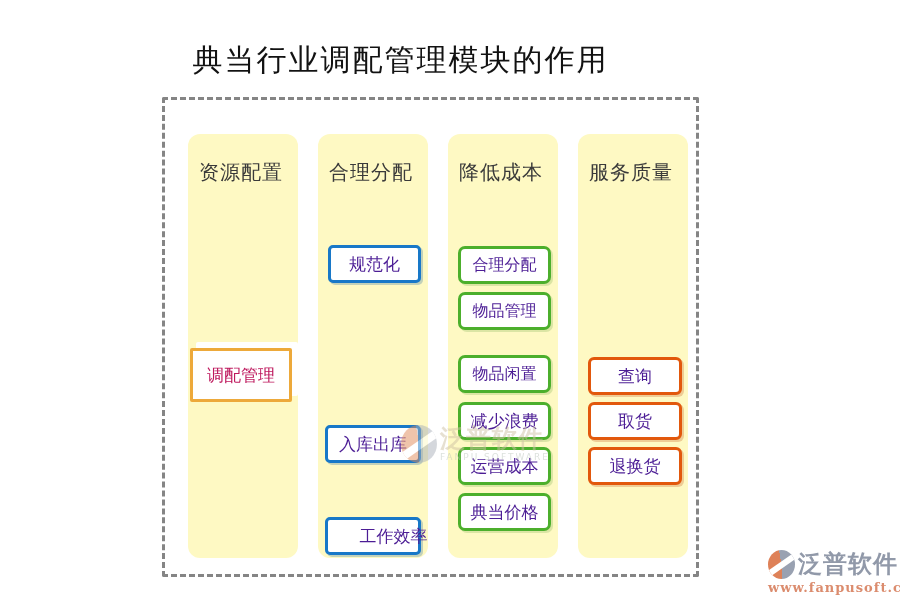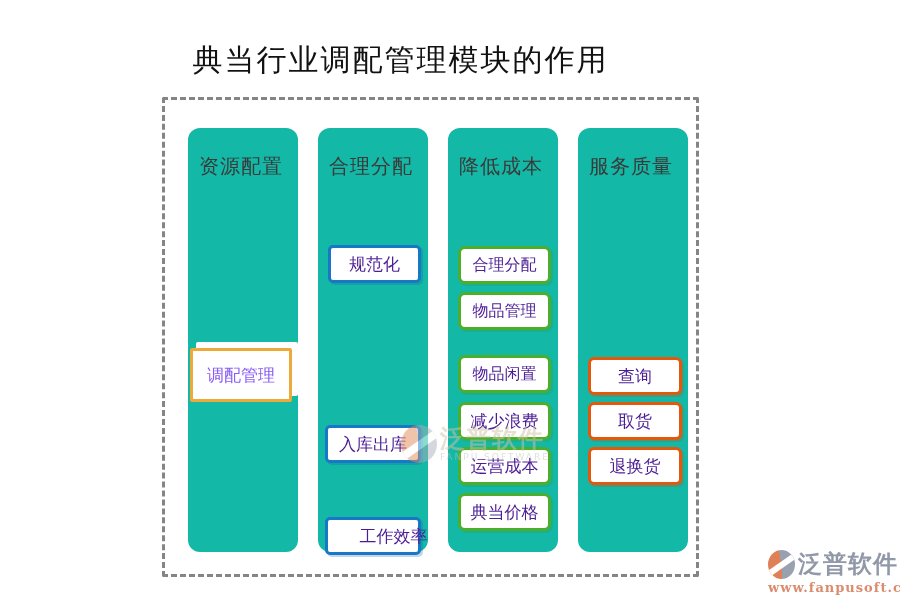--- a/index.html
+++ b/index.html
@@ -9,33 +9,33 @@
   }
   .title{
     position:absolute;left:0;top:40px;width:801px;margin:0;
     text-align:center;font-size:30px;font-weight:normal;letter-spacing:2px;color:#121212;
   }
   .frame{
     position:absolute;left:162px;top:97px;width:537px;height:480px;
     border:3px dashed #858585;box-sizing:border-box;border-radius:2px;
   }
   .column{
-    position:absolute;top:128px;width:110px;height:424px;
-    background:#14b8a6;border-radius:12px;
+    position:absolute;top:134px;width:110px;height:424px;
+    background:#fef9c3;border-radius:12px;
   }
   .col-1{left:188px}.col-2{left:318px}.col-3{left:448px}.col-4{left:578px}
   .col-header{
     margin:25px 0 0 11px;font-size:20px;color:#3a3a3a;letter-spacing:1px;white-space:nowrap;
   }
   .box{
     position:absolute;box-sizing:border-box;background:#ffffff;
     border:3px solid #888;display:flex;align-items:center;justify-content:center;
     font-size:17px;color:#4c1d95;white-space:nowrap;z-index:2;
   }
-  .box-gold{border-radius:2px;box-shadow:6px -6px 0 0 #ffffff;color:#8b5cf6;}
+  .box-gold{border-radius:2px;box-shadow:6px -6px 0 0 #ffffff;color:#be185d;}
   .box-blue{border-radius:5px;box-shadow:2px 2px 0 rgba(15,90,160,0.25);}
   .box-green{border-radius:7px;box-shadow:2px 2px 0 rgba(60,140,30,0.18);}
   .box-orange{border-radius:6px;box-shadow:2px 2px 0 rgba(190,70,10,0.25);}
   .sans{font-family:"DejaVu Sans","Liberation Sans",sans-serif;font-size:16px;}
   
   .watermark{
     position:absolute;left:401px;top:425px;display:flex;align-items:flex-start;
     opacity:0.5;z-index:6;pointer-events:none;
   }
   .wm-icon{width:36px;height:38px;border-radius:50%;position:relative;overflow:hidden;

